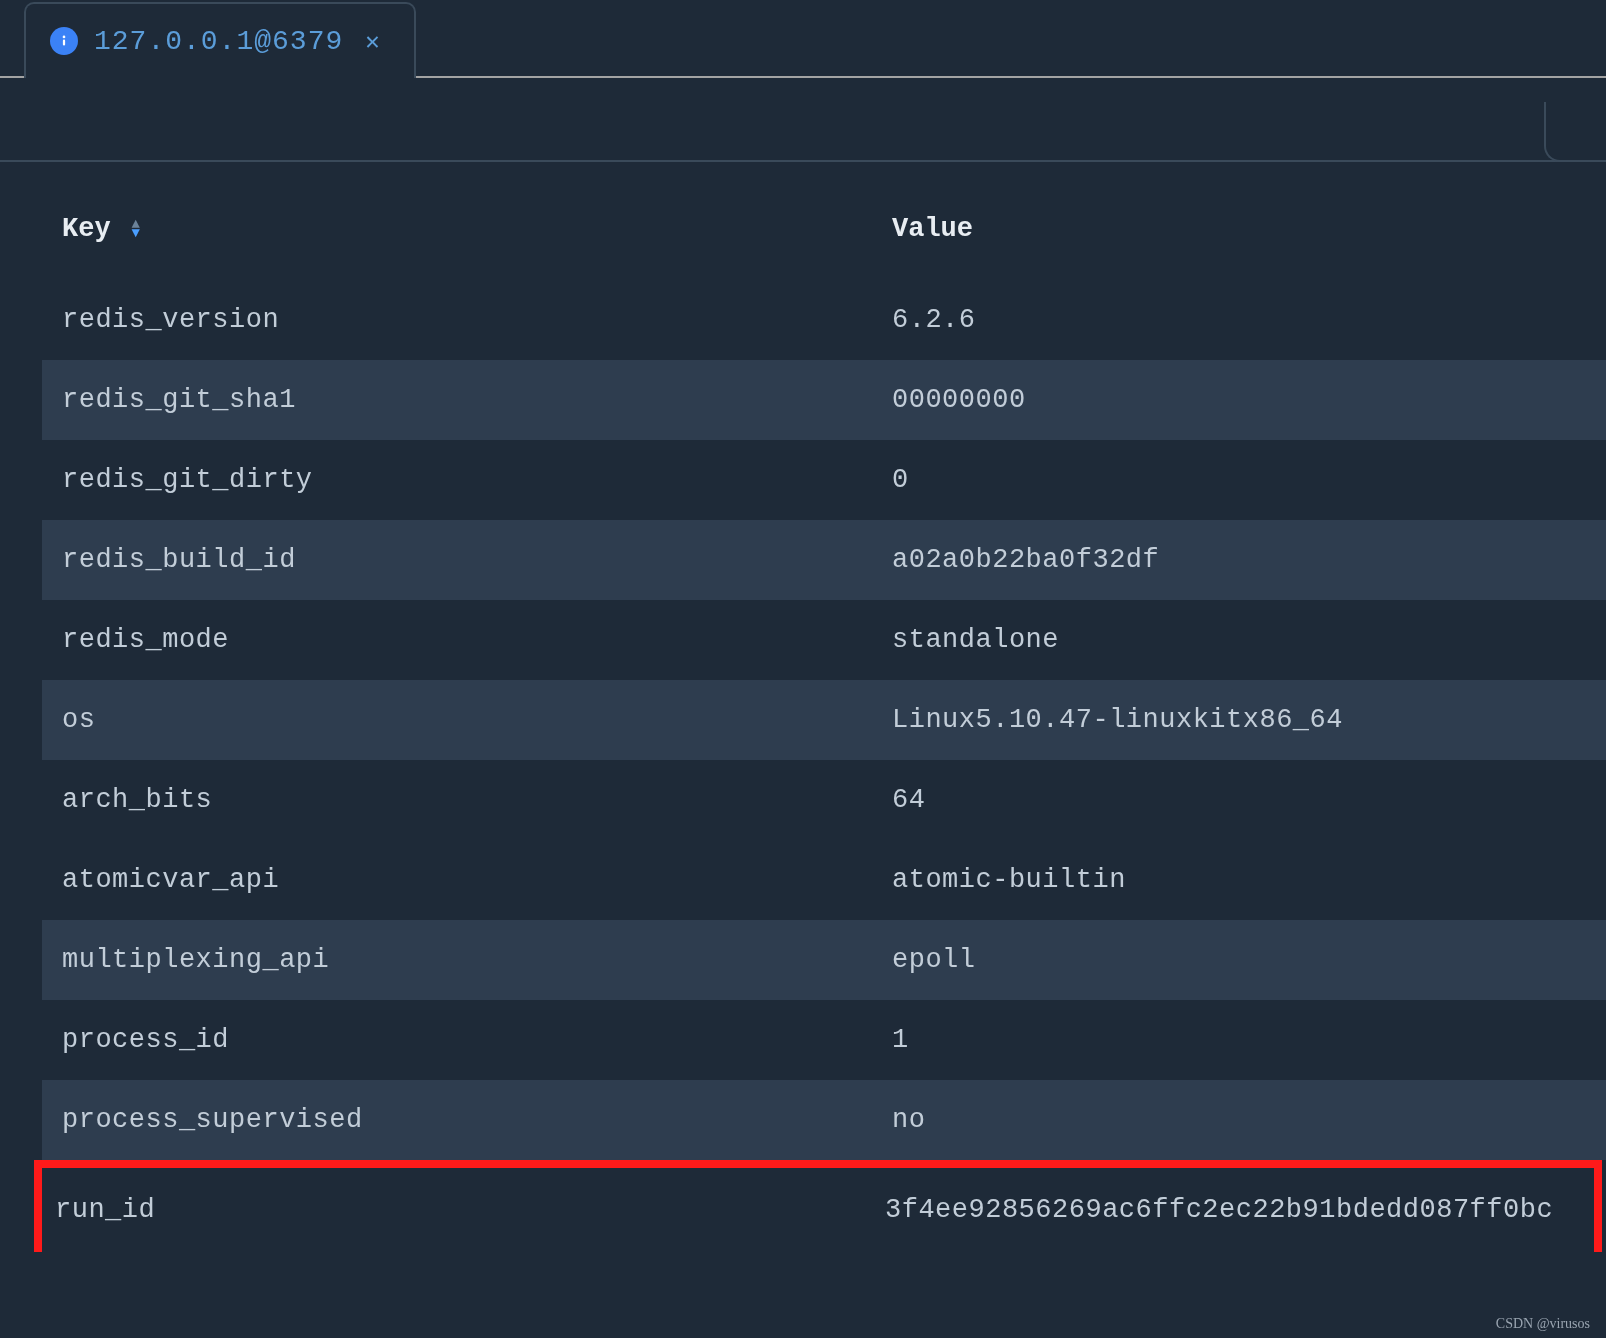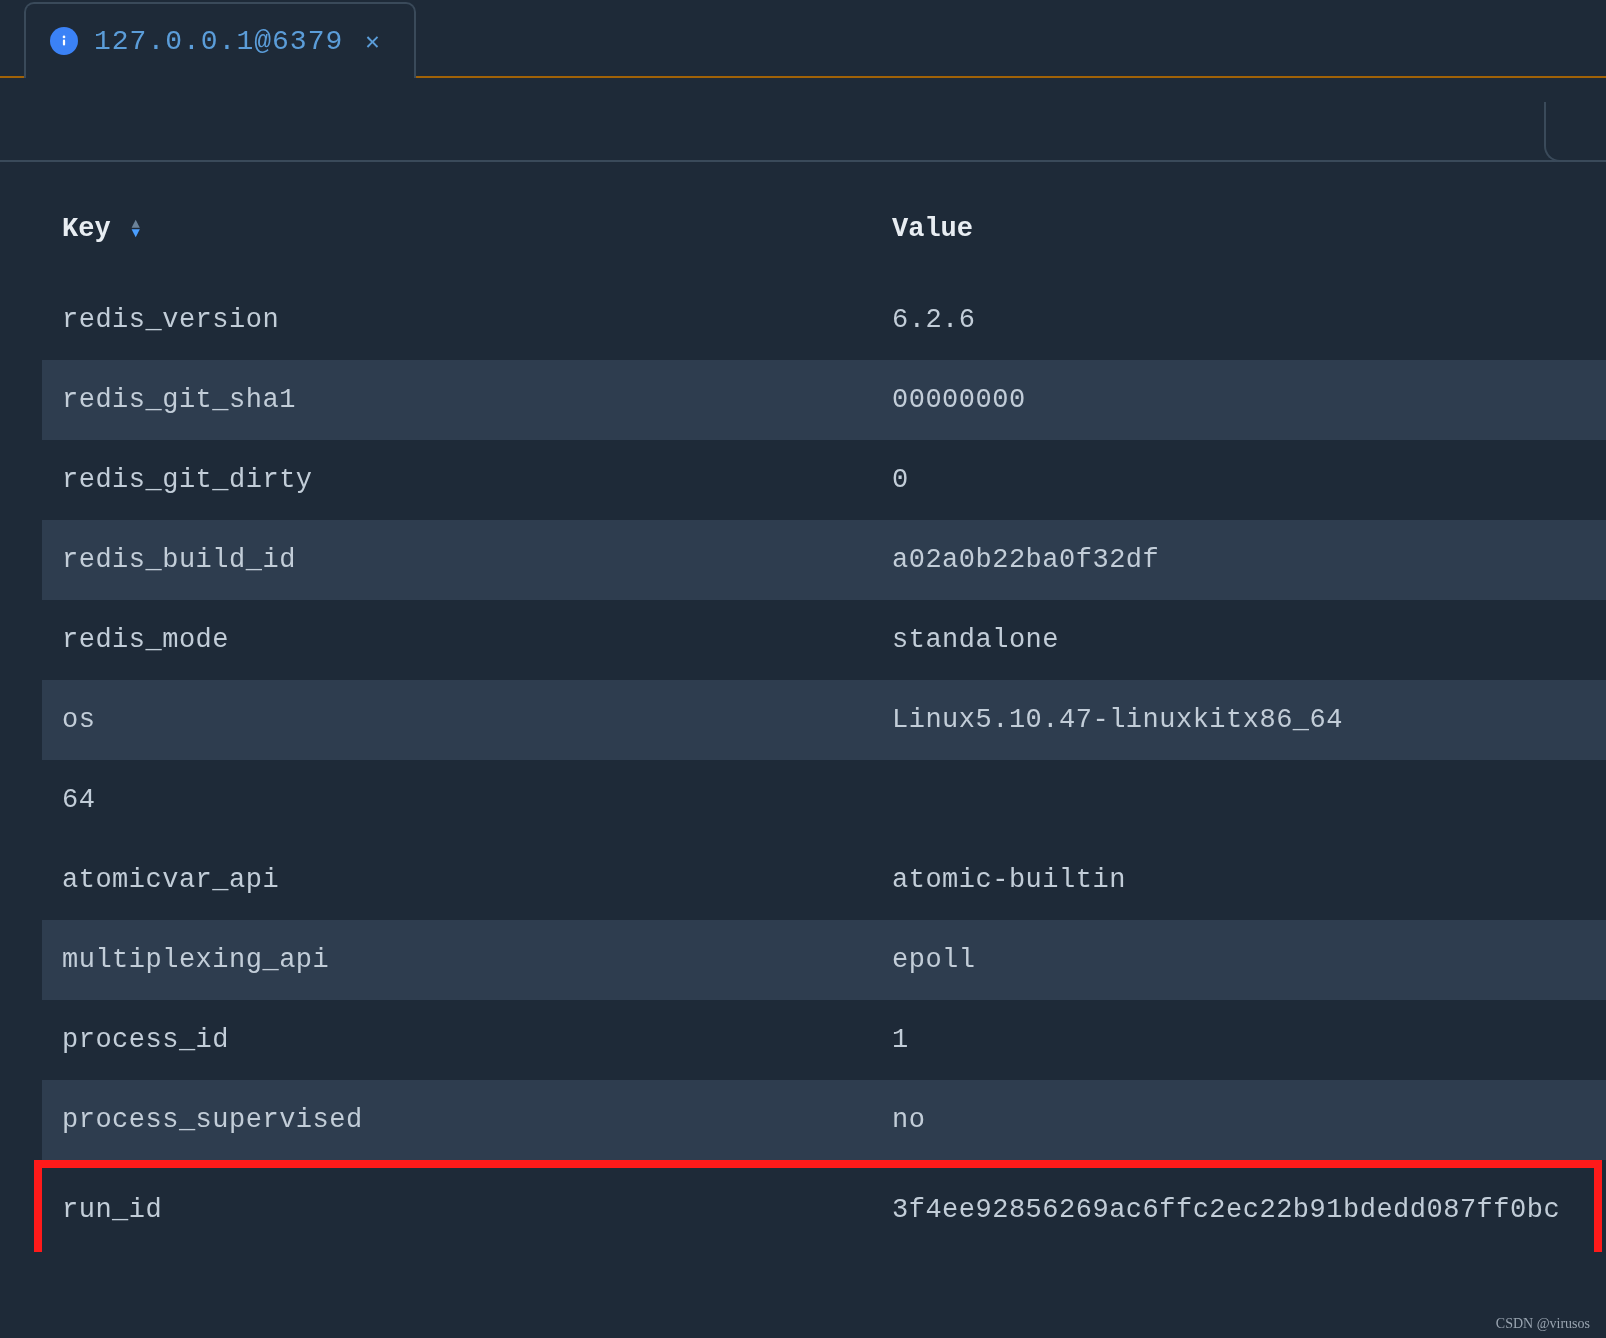--- a/index.html
+++ b/index.html
@@ -1,37 +1,37 @@
 <!DOCTYPE html>
 <html><head>
 <meta charset="utf-8">
 <style>
 * { margin:0; padding:0; box-sizing:border-box; }
 html,body { width:1606px; height:1338px; background:#1e2a38; font-family:Menlo,Consolas,"Courier New",monospace; overflow:hidden; }
-.tabbar { display:flex; align-items:flex-end; height:78px; border-bottom:2px solid #a16207; padding-left:24px; }
+.tabbar { display:flex; align-items:flex-end; height:78px; border-bottom:2px solid #a3a3a3; padding-left:24px; }
 .tab { display:flex; align-items:center; gap:16px; height:76px; padding:0 28px 0 24px; background:#1e2a38; border:2px solid #3a4a5a; border-bottom:none; border-top-left-radius:10px; border-top-right-radius:10px; margin-bottom:-2px; cursor:pointer; }
 .tab-icon { width:28px; height:28px; border-radius:50%; background:#3b82f6; color:#fff; display:flex; align-items:center; justify-content:center; }
 .tab-label { color:#5b9dd9; font-size:28px; letter-spacing:1px; }
 .tab-close { color:#5b9dd9; font-size:24px; padding:2px 6px; }
 .topspacer { height:84px; border-bottom:2px solid #3a4a5a; position:relative; }
 .cut { position:absolute; right:-2px; bottom:-2px; width:64px; height:60px; border:2px solid #3a4a5a; border-right:none; border-top:none; border-bottom-left-radius:16px; background:#1e2a38; }
 .content { padding:28px 0 0 42px; }
 .table { width:100%; }
 .thead { display:flex; padding:24px 20px 36px 20px; }
 .th { color:#e8edf2; font-weight:700; font-size:27px; display:flex; align-items:center; gap:10px; }
 .th-key { width:830px;gap:21px; }
 .sort { display:flex; flex-direction:column; line-height:9px; font-size:14px; }
 .sort .up { color:#6b8299; }
 .sort .down { color:#4a9eff; }
 .row { display:flex; align-items:center; height:80px; padding:0 20px; }
 .row.even { background:#2e3d4f; }
 .row.odd { background:#1e2a38; }
 .cell { color:#c2cdd8; font-size:27px; letter-spacing:0.5px; }
 .cell-key { width:830px; }
-.highlight-row { border:8px solid #ff1a1a; border-bottom:none; margin-left:-8px; margin-right:4px; padding:0 20px; height:92px; display:flex; align-items:center; background:#1e2a38; }
+.highlight-row { border:8px solid #ff1a1a; border-bottom:none; margin-left:-8px; margin-right:4px; padding:0 13px; height:92px; display:flex; align-items:center; background:#1e2a38; }
 .watermark { position:absolute; right:16px; bottom:6px; color:#9aa5b1; font-size:14px; font-family:Liberation Serif, serif; }
 </style>
 </head>
 <body>
 
 <div class="tabbar">
   <div class="tab">
     <span class="tab-icon">
       <svg width="18" height="18" viewBox="0 0 24 24" fill="none">
           <circle cx="12" cy="12" r="11" fill="#3b82f6"></circle>
@@ -81,20 +81,21 @@
         </div>
         <div class="row odd">
           <div class="cell cell-key">redis_mode</div>
           <div class="cell">standalone</div>
         </div>
         <div class="row even">
           <div class="cell cell-key">os</div>
           <div class="cell">Linux5.10.47-linuxkitx86_64</div>
         </div>
         <div class="row odd">
+          <div class="cell cell-key">arch_bits</div>
           <div class="cell">64</div>
         </div>
         <div class="row odd">
           <div class="cell cell-key">atomicvar_api</div>
           <div class="cell">atomic-builtin</div>
         </div>
         <div class="row even">
           <div class="cell cell-key">multiplexing_api</div>
           <div class="cell">epoll</div>
         </div>

